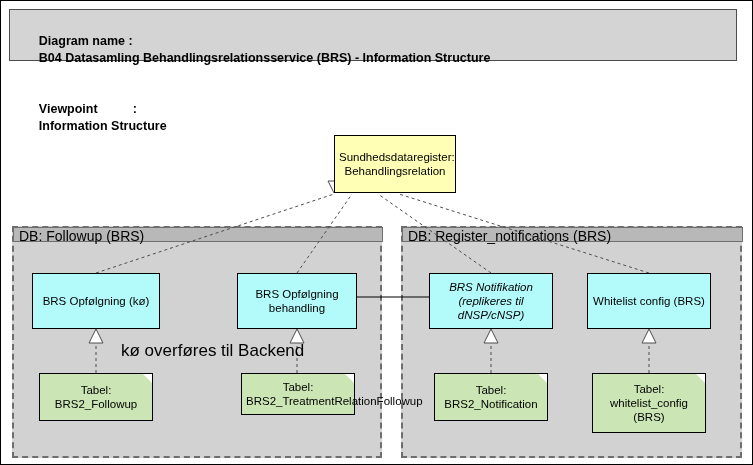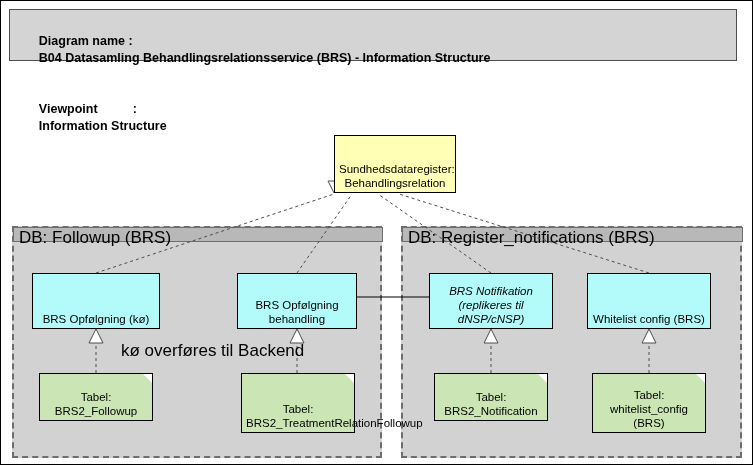--- a/index.html
+++ b/index.html
@@ -52,30 +52,30 @@
     position: absolute;
     top: -1px;
     left: -1px;
     height: 15px;
     background: #b8b8b8;
     border: 1px solid #6e6e6e;
     box-sizing: border-box;
   }
   .group-label {
     position: absolute;
-    font-size: 17px;
+    font-size: 14px;
     color: #000000;
     white-space: nowrap;
   }
   
   .node {
     position: absolute;
     box-sizing: border-box;
     display: flex;
-    align-items: flex-end;
+    align-items: center;
     justify-content: center;
     text-align: center;
     font-size: 11.5px;
     color: #000000;
     line-height: 14px;
     padding: 2px 4px;
   }
   .node-cyan {
     background: #b3fbfb;
     border: 1px solid #000000;
@@ -186,21 +186,21 @@
 
   <div class="node node-cyan" style="left:586px; top:272px; width:124px; height:56px;">
     <span class="nodetext">Whitelist config (BRS)</span>
   </div>
 
   <div class="node node-green" style="left:38px; top:372px; width:114px; height:48px;">
     <span class="nodetext">Tabel: BRS2_Followup</span>
     <div class="fold"></div>
   </div>
 
-  <div class="node node-green" style="left:240px; top:372px; width:114px; height:60px;">
+  <div class="node node-green" style="left:240px; top:372px; width:114px; height:42px;">
     <span class="nodetext">Tabel: BRS2_TreatmentRelationFollowup</span>
     <div class="fold"></div>
   </div>
 
   <div class="node node-green" style="left:433px; top:372px; width:114px; height:48px;">
     <span class="nodetext">Tabel: BRS2_Notification</span>
     <div class="fold"></div>
   </div>
 
   <div class="node node-green" style="left:591px; top:372px; width:114px; height:60px;">

